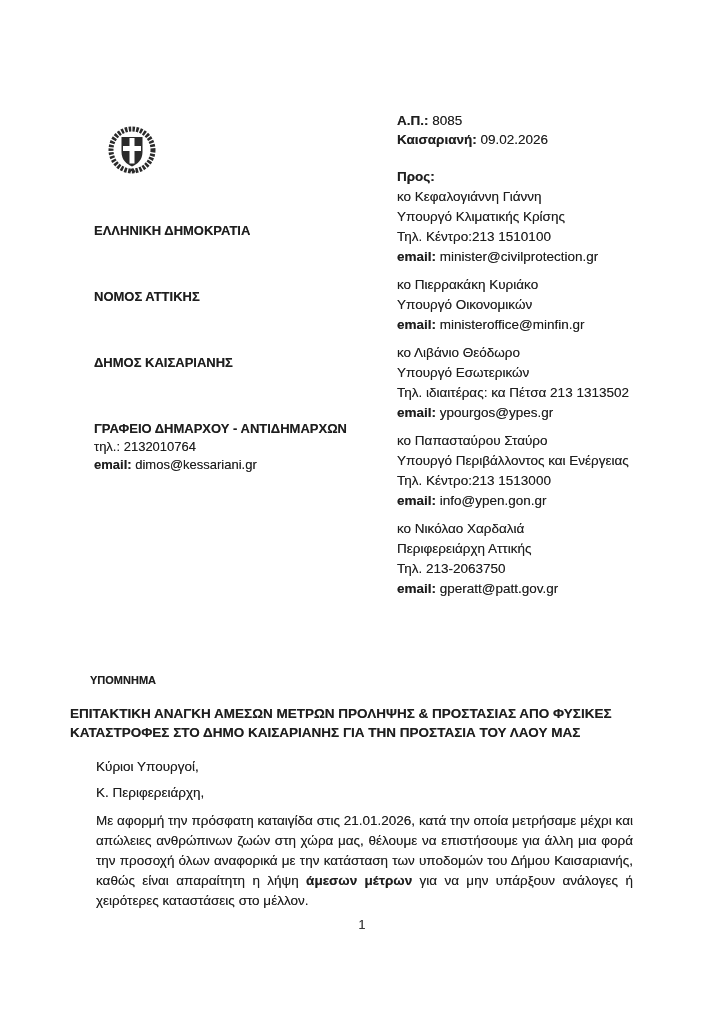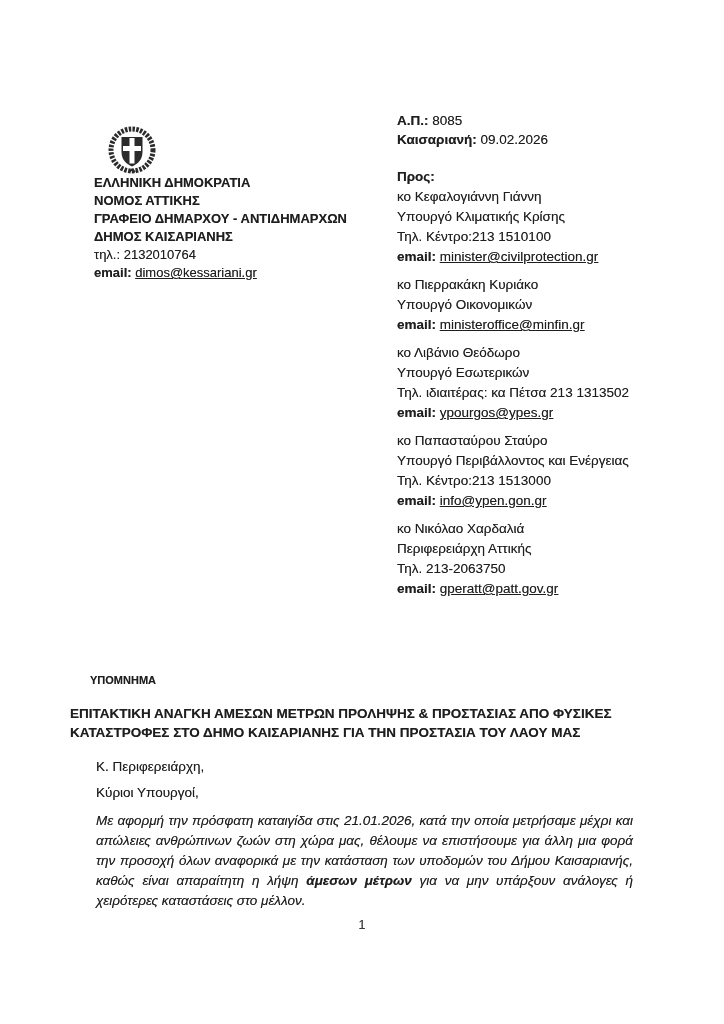--- a/index.html
+++ b/index.html
@@ -6,55 +6,55 @@
   .page{
     position:relative;
     width:724px;height:1024px;
     margin:0 auto;
     background:#ffffff;
     font-family:"Liberation Sans", sans-serif;
     color:#1e1e1e;
     overflow:hidden;
     text-shadow:0 0 .5px rgba(30,30,30,.55);
   }
-  .b{font-weight:700;}
-  .u{text-decoration:underline;}
+  .b{font-weight:700;margin-top:48px;}
+  .u{}
   .emblem{position:absolute;left:107px;top:123px;width:50px;height:54px;}
   .sender{position:absolute;left:94px;top:174px;font-size:13px;line-height:18px;white-space:nowrap;}
   .ref{position:absolute;left:397px;top:111px;font-size:13.5px;line-height:19px;white-space:nowrap;}
   .recips{position:absolute;left:397px;top:167px;width:262px;font-size:13.5px;line-height:20px;}
   .recip{margin-top:8px;}
   .recips .hd{font-weight:700;}
   .title{position:absolute;left:90px;top:674px;width:560px;text-align:left;font-weight:700;font-size:11px;}
   .subject{position:absolute;left:70px;top:704px;width:600px;text-align:left;font-weight:700;font-size:13.5px;line-height:19px;}
   .bodytext{position:absolute;left:96px;top:757px;width:537px;font-size:13.5px;line-height:20px;}
   .sal{margin:0 0 6px 0;}
-  .para{margin:8px 0 0 0;text-align:justify;font-style:italic;}
+  .para{margin:8px 0 0 0;text-align:justify;}
   .pagenum{position:absolute;left:0;top:918px;width:724px;text-align:center;font-size:12.5px;color:#3a3a3a;}
 </style>
 </head>
 <body>
 
 <div class="page">
 
   <div class="emblem">
     <svg viewBox="0 0 100 104" width="50" height="54" aria-hidden="true">
       <circle cx="50" cy="52" r="42" fill="none" stroke="#2b2b2b" stroke-width="10" stroke-dasharray="5 2.6"></circle>
       <path d="M29,26 h42 v30 c0,16 -10,24 -21,29 c-11,-5 -21,-13 -21,-29 z" fill="#2b2b2b"></path>
       <rect x="45" y="28" width="10" height="51" fill="#ffffff"></rect>
       <rect x="32" y="44" width="36" height="10" fill="#ffffff"></rect>
       <path d="M44,96 l6,-5 6,5" fill="none" stroke="#2b2b2b" stroke-width="4"></path>
     </svg>
   </div>
 
   <div class="sender">
     <div class="b">ΕΛΛΗΝΙΚΗ ΔΗΜΟΚΡΑΤΙΑ</div>
     <div class="b">ΝΟΜΟΣ ΑΤΤΙΚΗΣ</div>
+    <div class="b">ΔΗΜΟΣ ΚΑΙΣΑΡΙΑΝΗΣ</div>
     <div class="b">ΓΡΑΦΕΙΟ ΔΗΜΑΡΧΟΥ - ΑΝΤΙΔΗΜΑΡΧΩΝ</div>
-    <div class="b">ΔΗΜΟΣ ΚΑΙΣΑΡΙΑΝΗΣ</div>
     <div>τηλ.: 2132010764</div>
     <div><span class="b">email:</span> <span class="u">dimos@kessariani.gr</span></div>
   </div>
 
   <div class="ref">
     <div><span class="b">Α.Π.:</span> <span>8085</span></div>
     <div><span class="b">Καισαριανή:</span> <span>09.02.2026</span></div>
   </div>
 
   <div class="recips">
@@ -95,20 +95,20 @@
     </div>
   </div>
 
   <div class="title">ΥΠΟΜΝΗΜΑ</div>
   <div class="subject">
     <div>ΕΠΙΤΑΚΤΙΚΗ ΑΝΑΓΚΗ ΑΜΕΣΩΝ  ΜΕΤΡΩΝ ΠΡΟΛΗΨΗΣ &amp; ΠΡΟΣΤΑΣΙΑΣ ΑΠΟ ΦΥΣΙΚΕΣ</div>
     <div>ΚΑΤΑΣΤΡΟΦΕΣ ΣΤΟ ΔΗΜΟ ΚΑΙΣΑΡΙΑΝΗΣ ΓΙΑ ΤΗΝ ΠΡΟΣΤΑΣΙΑ ΤΟΥ ΛΑΟΥ ΜΑΣ</div>
   </div>
 
   <div class="bodytext">
+    <div class="sal">Κύριοι Υπουργοί,</div>
     <div class="sal">Κ. Περιφερειάρχη,</div>
-    <div class="sal">Κύριοι Υπουργοί,</div>
     <p class="para"><span>Με αφορμή την πρόσφατη καταιγίδα στις 21.01.2026, κατά την οποία μετρήσαμε μέχρι και απώλειες ανθρώπινων ζωών στη χώρα μας, θέλουμε να επιστήσουμε για άλλη μια φορά την προσοχή όλων αναφορικά με την κατάσταση των υποδομών του Δήμου Καισαριανής, καθώς είναι απαραίτητη η λήψη </span><strong>άμεσων μέτρων</strong><span> για να μην υπάρξουν ανάλογες ή χειρότερες καταστάσεις στο μέλλον.</span></p>
   </div>
 
   <div class="pagenum">1</div>
 
 </div>
 
 </body></html>

